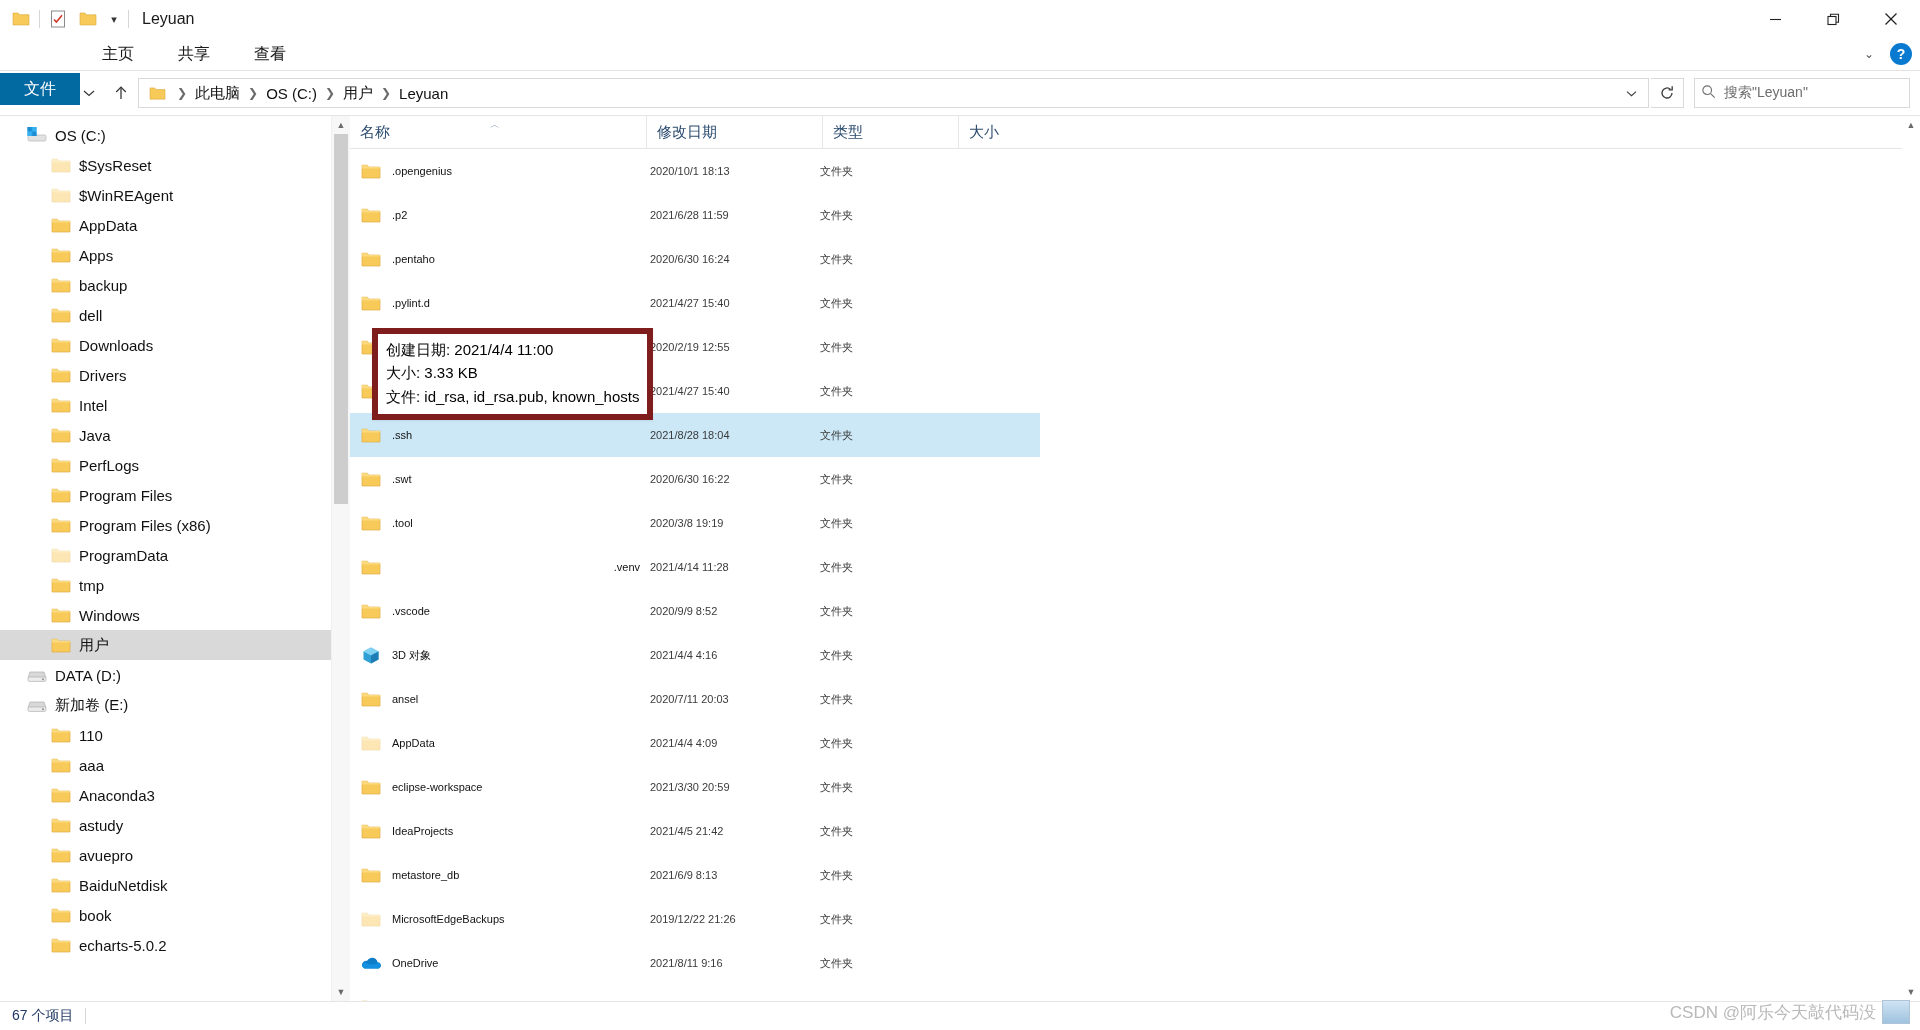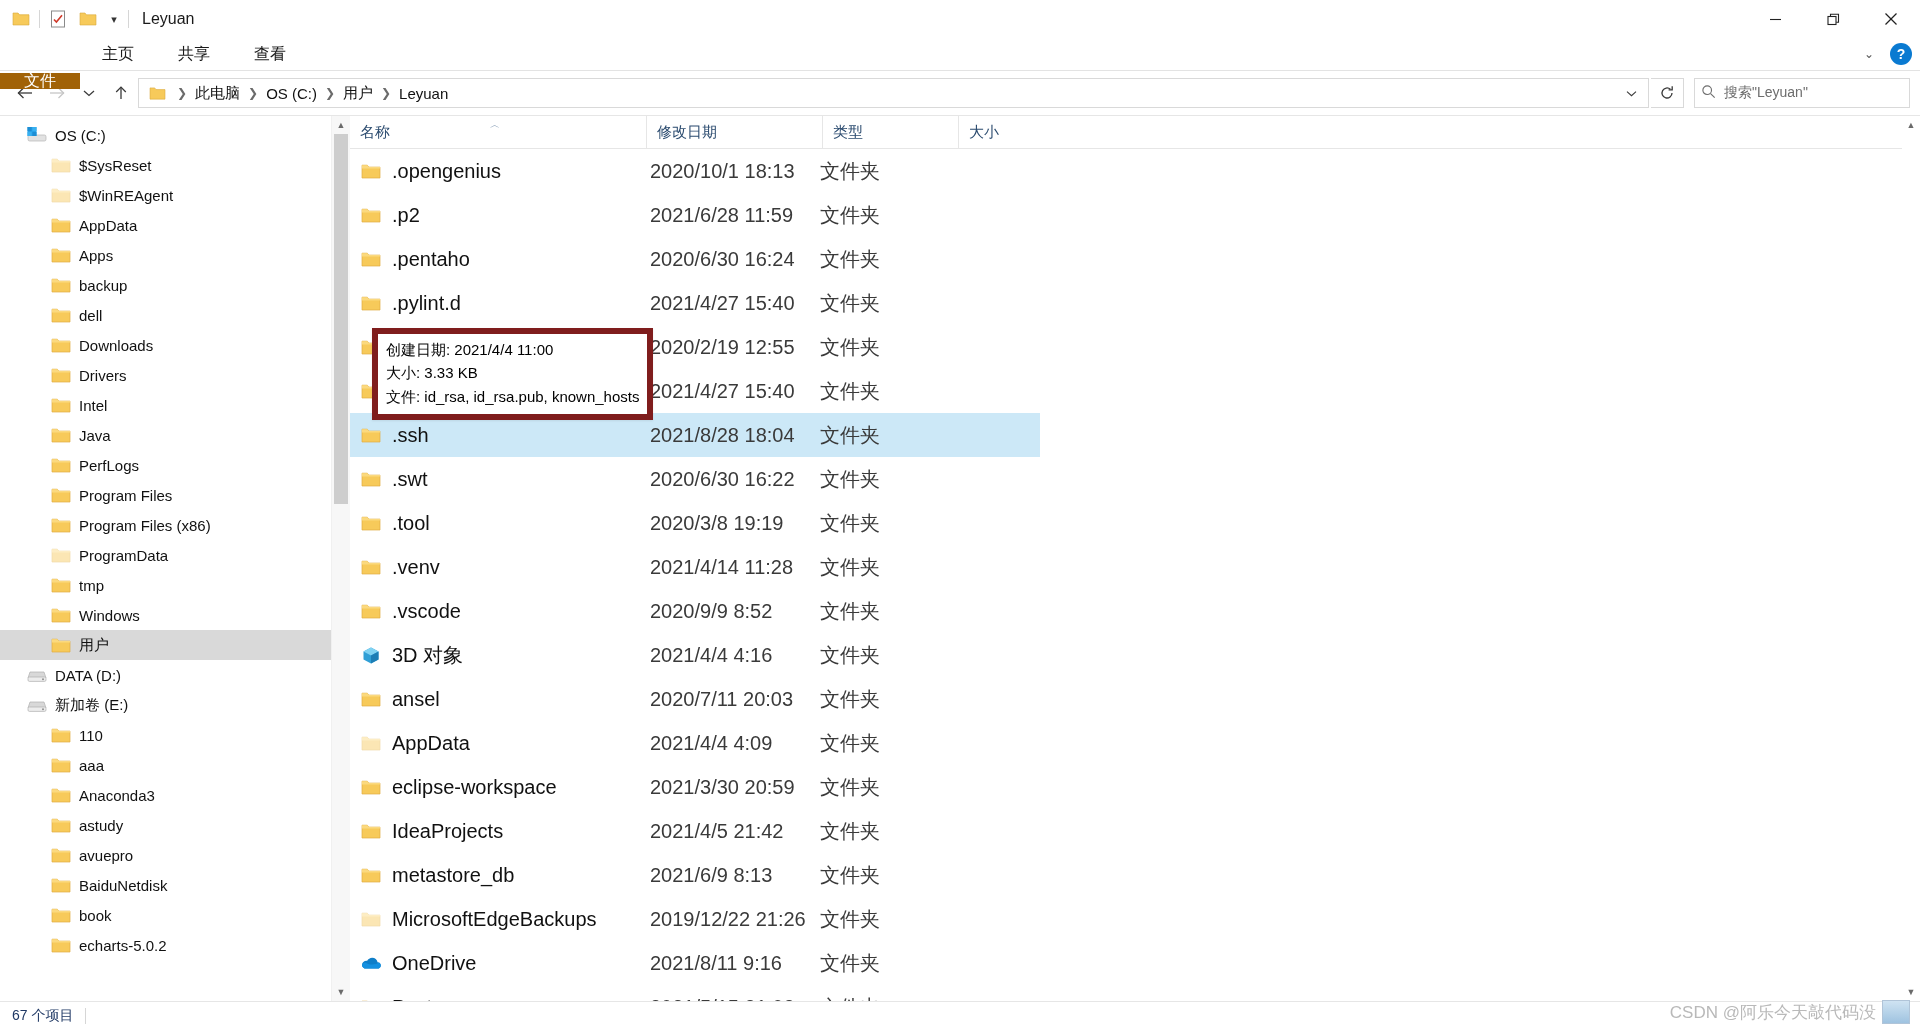--- a/index.html
+++ b/index.html
@@ -19,21 +19,21 @@
   .sep-v{width:1px;height:18px;background:#d6d6d6;margin:0 3px;}
   .qat-chev{width:22px;height:30px;display:flex;align-items:center;justify-content:center;color:#333;font-size:11px;}
   .win-title{margin-left:10px;font-size:16px;color:#1a1a1a;white-space:nowrap;}
   .wctrls{position:absolute;right:0;top:0;height:38px;display:flex;}
   .wctrl{width:58px;height:38px;display:flex;align-items:center;justify-content:center;}
   .wctrl svg{display:block;}
 
   
   .ribbon{height:32px;flex:0 0 32px;display:flex;align-items:stretch;position:relative;border-bottom:1px solid #e3e3e3;background:#fff;}
   .tab{display:flex;align-items:center;justify-content:center;padding:0 22px;font-size:16px;color:#1a1a1a;white-space:nowrap;}
-  .tab.file{background:#a16207;color:#fff;padding:8px 24px;margin-top:35px;}
+  .tab.file{background:#0369a1;color:#fff;padding:16px 24px;margin-top:35px;}
   .ribbon-right{position:absolute;right:8px;top:0;height:32px;display:flex;align-items:center;gap:10px;}
   .chev-collapse{color:#5a5a5a;font-size:12px;width:22px;text-align:center;}
   .help-btn{width:22px;height:22px;border-radius:50%;background:#0a7ad1;color:#fff;font-size:14px;font-weight:bold;
             display:flex;align-items:center;justify-content:center;}
 
   
   .addrbar{height:44px;flex:0 0 44px;display:flex;align-items:center;padding:0 10px;gap:2px;background:#fff;}
   .nav-btn{width:30px;height:30px;display:flex;align-items:center;justify-content:center;color:#4a4a4a;}
   .nav-btn.dis{color:#c6c6c6;}
   .addr-field{flex:1;height:28px;border:1px solid #d9d9d9;display:flex;align-items:center;padding:0 4px 0 8px;min-width:0;}
@@ -60,21 +60,21 @@
   .sb-arrow{height:18px;display:flex;align-items:center;justify-content:center;color:#6a6a6a;font-size:9px;background:#f7f7f7;}
   .sb-track{position:absolute;top:18px;bottom:18px;left:0;right:0;background:#f7f7f7;}
   .sb-thumb{position:absolute;left:2px;width:14px;background:#cdcdcd;border-radius:0;}
 
   .listpane{flex:1;display:flex;flex-direction:column;min-width:0;position:relative;background:#fff;}
   .colhead{height:32px;flex:0 0 32px;display:flex;align-items:flex-end;border-bottom:1px solid #e6e6e6;position:relative;}
   .col{height:32px;display:flex;align-items:center;font-size:15px;color:#2b4b6f;padding-left:10px;position:relative;box-sizing:border-box;}
   .col + .col{border-left:1px solid #e6e6e6;margin-left:6px;}
   .sort-caret{position:absolute;top:2px;left:50%;transform:translateX(-50%);font-size:10px;color:#6f8aa8;}
   .rows{flex:1;overflow:hidden;position:relative;}
-  .row{height:44px;display:flex;align-items:center;font-size:20px;color:#111;}
+  .row{height:44px;display:flex;align-items:center;font-size:11px;color:#111;}
   .row.sel{background:#cce8f7;}
   .cell-name{display:flex;align-items:center;padding-left:10px;box-sizing:border-box;}
   .cell-name .fico{width:22px;height:22px;display:flex;align-items:center;justify-content:center;margin-right:10px;flex:0 0 22px;}
   .row.dim .fico{opacity:.45;}
   .cell-date{color:#3a3a3a;padding-left:10px;box-sizing:border-box;}
   .cell-type{color:#3a3a3a;padding-left:10px;box-sizing:border-box;}
   .cell-size{padding-left:10px;box-sizing:border-box;}
 
   
   .list-scroll{position:absolute;right:0;top:0;width:18px;height:100%;background:#fff;}
@@ -626,21 +626,21 @@
                   <path d="M1 2.2h5.3l1.5 1.9H19v1.4H1z" fill="#fbd97e"></path>
                 </svg>
               </span>
               <span>.tool</span>
             </div>
             <div class="cell-date" style="width: 170px;">2020/3/8 19:19</div>
             <div class="cell-type" style="width: 130px;">文件夹</div>
             <div class="cell-size" style="width: 100px;"></div>
           </div>
           <div class="row">
-            <div class="cell-name" style="width: 290px;">
+            <div class="cell-name" style="width: 290px; justify-content: space-between;">
               <span class="fico">
                 <svg width="20" height="17" viewBox="0 0 20 17">
                   <path d="M1 2.2h5.3l1.5 1.9H19V15H1z" fill="#f7ca5a" stroke="#dfae43" stroke-width=".7"></path>
                   <path d="M1 2.2h5.3l1.5 1.9H19v1.4H1z" fill="#fbd97e"></path>
                 </svg>
               </span>
               <span>.venv</span>
             </div>
             <div class="cell-date" style="width: 170px;">2021/4/14 11:28</div>
             <div class="cell-type" style="width: 130px;">文件夹</div>

